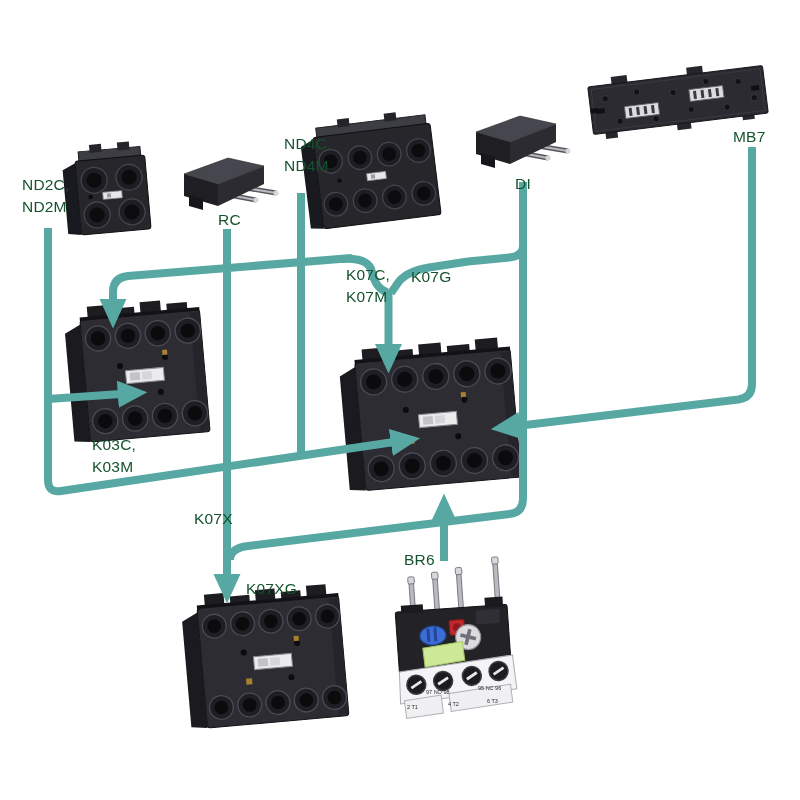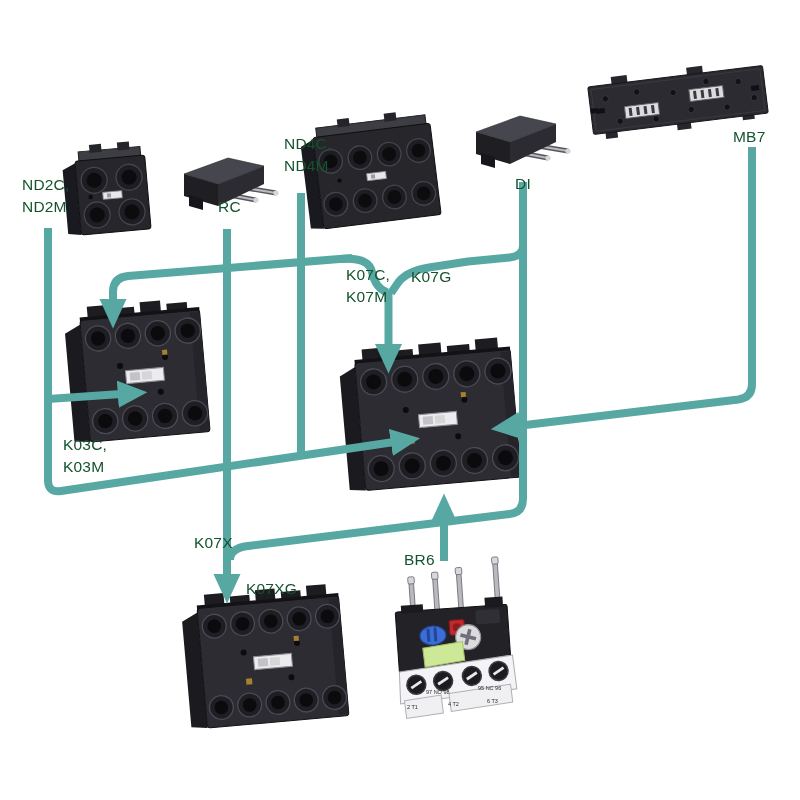--- a/index.html
+++ b/index.html
@@ -295,23 +295,23 @@
     <g id="microtext-layer" font-family="Liberation Sans, sans-serif" fill="#2c2c31">
       <text x="426" y="694" font-size="5.5">97 NO 98</text>
       <text x="478" y="690" font-size="5.5">95 NC 96</text>
       <text x="407" y="709" font-size="5.5">2 T1</text>
       <text x="448" y="706" font-size="5.5">4 T2</text>
       <text x="487" y="703" font-size="5.5">6 T3</text>
     </g>
   </svg>
 
   <div class="lbl" style="left:22px;top:174px"><span>ND2C,</span><br><span>ND2M</span></div>
-  <div class="lbl" style="left:218px;top:196px">RC</div>
+  <div class="lbl" style="left:218px;top:209px">RC</div>
   <div class="lbl" style="left:284px;top:133px"><span>ND4C,</span><br><span>ND4M</span></div>
   <div class="lbl" style="left:515px;top:173px">DI</div>
   <div class="lbl" style="left:733px;top:126px">MB7</div>
-  <div class="lbl" style="left:63px;top:434px"><span>K03C,</span><br><span>K03M</span></div>
+  <div class="lbl" style="left:92px;top:434px"><span>K03C,</span><br><span>K03M</span></div>
   <div class="lbl" style="left:346px;top:264px"><span>K07C,</span><br><span>K07M</span></div>
   <div class="lbl" style="left:411px;top:266px">K07G</div>
-  <div class="lbl" style="left:194px;top:532px">K07X</div>
+  <div class="lbl" style="left:194px;top:508px">K07X</div>
   <div class="lbl" style="left:246px;top:578px">K07XG</div>
   <div class="lbl" style="left:404px;top:549px">BR6</div>
 </div>
 
 </body></html>

